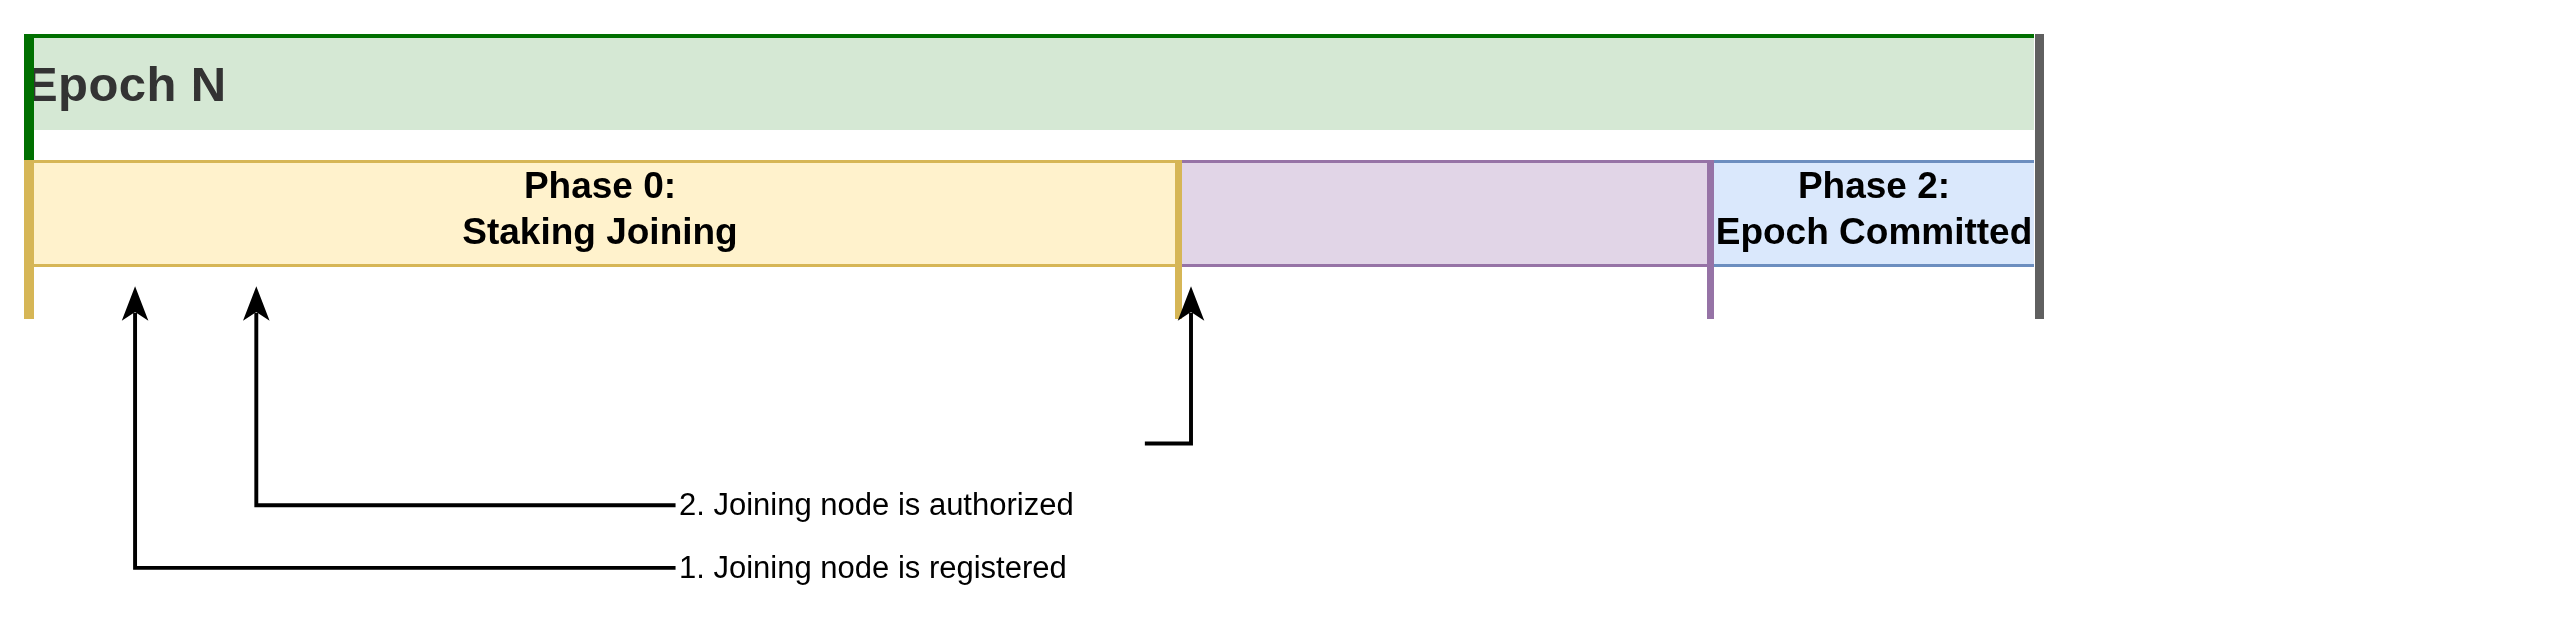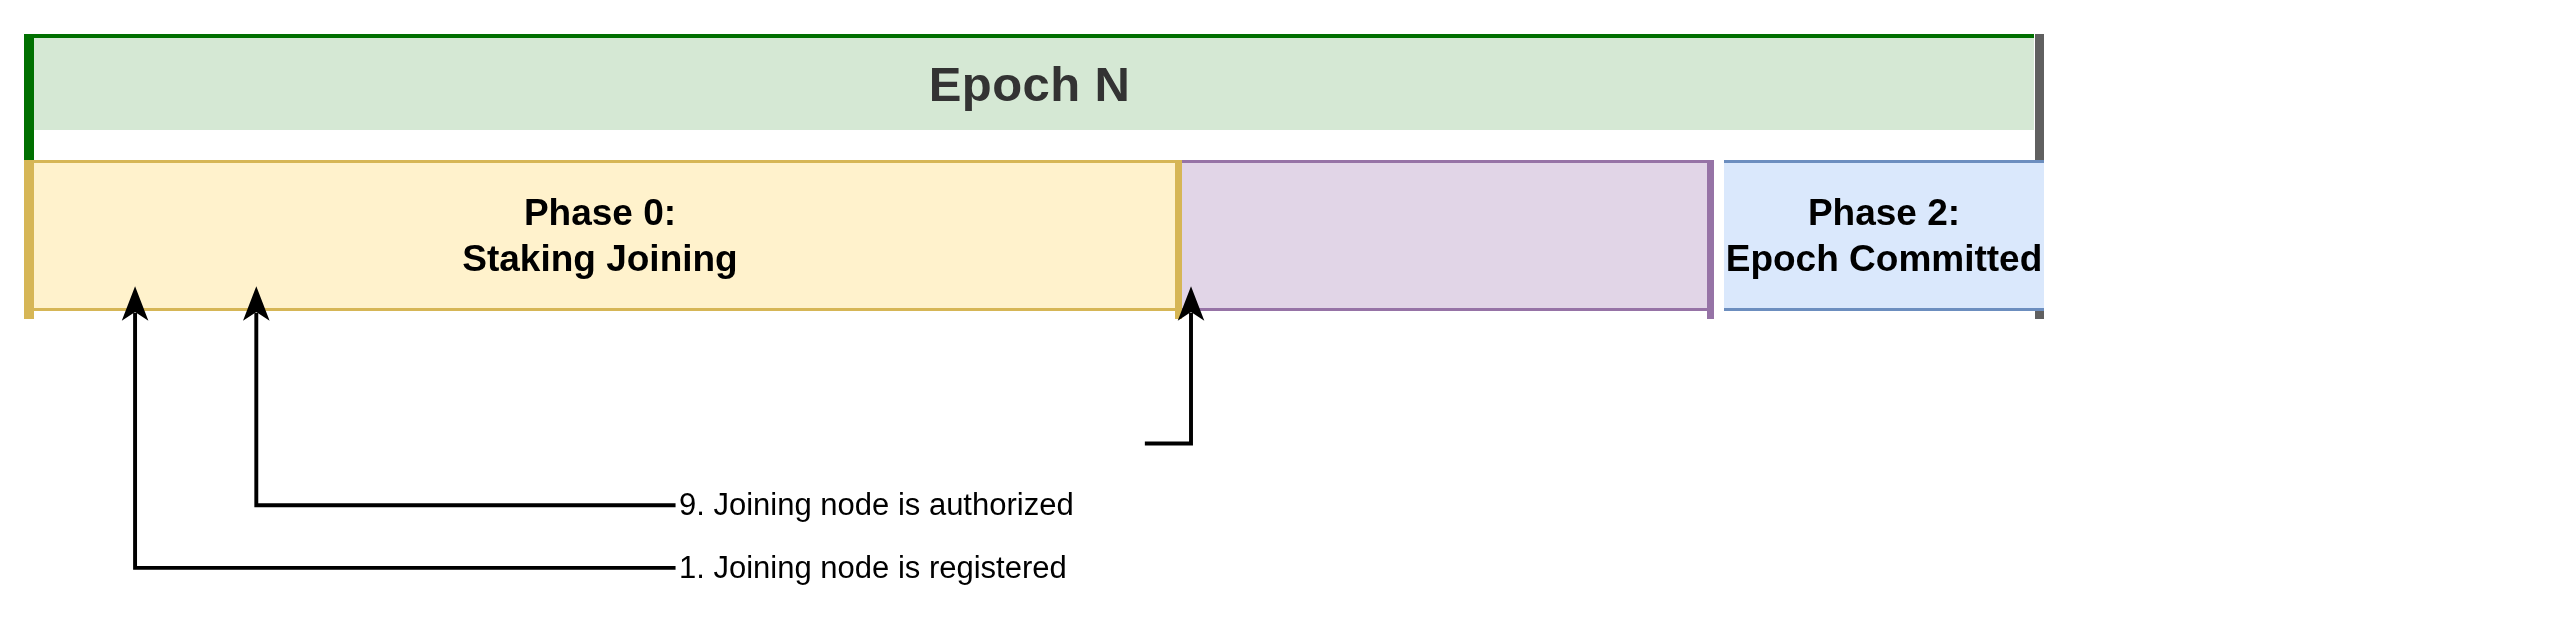--- a/index.html
+++ b/index.html
@@ -10,58 +10,57 @@
     font-family:"Liberation Sans", sans-serif;
     overflow:hidden;
   }
   .abs { position:absolute; box-sizing:border-box; }
 
   
   .epoch-n {
     left:25px; top:34px; width:2009px; height:96px;
     background:var(--green-fill);
     border-top:4.7px solid var(--green-dark);
-    display:flex; align-items:center; justify-content:center;
+    display:flex; align-items:center; justify-content:flex-start;
   }
   .epoch-n-accent { left:23.5px; top:34px; width:10.2px; height:126px; background:var(--green-dark); }
   .epoch-n1 {
     left:2044px; top:34px; width:498px; height:126px;
     background:var(--gray-fill);
     border:3.9px solid var(--gray-border);
     display:flex; align-items:center; justify-content:center;
   }
   .epoch-divider { left:2035px; top:34px; width:9.4px; height:285px; background:var(--gray-border); }
   .epoch-title {
     font-size:49px; font-weight:bold; color:var(--epoch-text);
     white-space:nowrap; letter-spacing:0.4px;
   }
 
   
   .phase {
-    top:160px; height:151px;
-    display:flex; flex-direction:column; align-items:center; justify-content:center;
+    top:160px; height:107px;
+    display:flex; flex-direction:column; align-items:center; 
   }
   .phase-0 {
     left:25px; width:1150px;
     background:var(--yellow-fill);
     border-top:3.9px solid var(--yellow-border);
     border-bottom:3.9px solid var(--yellow-border);
   }
   .phase-1 {
     left:1182px; width:525px;
     background:var(--purple-fill);
     border-top:3.9px solid var(--purple-border);
     border-bottom:3.9px solid var(--purple-border);
   }
   .phase-2 {
     left:1714px; width:320px;
     background:var(--blue-fill);
     border-top:3.9px solid var(--blue-border);
     border-bottom:3.9px solid var(--blue-border);
-    margin-left:10px;
   }
   .phase-0-accent   { left:23.5px;   top:160px; width:10.2px; height:159px; background:var(--yellow-border); }
   .boundary-0-1     { left:1175px; top:160px; width:7px;  height:159px; background:var(--yellow-border); }
   .boundary-1-2     { left:1707px; top:160px; width:7px;  height:159px; background:var(--purple-border); }
   .phase-line {
     font-size:37px; font-weight:bold; color:#000000;
     line-height:46px; white-space:nowrap; text-align:center;
   }
 
   
@@ -110,17 +109,17 @@
       <path d="M863,646 L327,646 L327,400"></path>
       <path d="M1463,567 L1522,567 L1522,400"></path>
     </g>
     <g fill="#000000" stroke="none">
       <path d="M172,366 l-17,44 l17,-11 l17,11 z"></path>
       <path d="M327,366 l-17,44 l17,-11 l17,11 z"></path>
       <path d="M1522,366 l-17,44 l17,-11 l17,11 z"></path>
     </g>
   </svg>
 
-  <div class="abs note-label note-label-2">9. Joining node is authorized</div>
+  <div class="abs note-label note-label-2">2. Joining node is authorized</div>
   <div class="abs note-label note-label-1">1. Joining node is registered</div>
 
 </div>
 
 
 </body></html>

